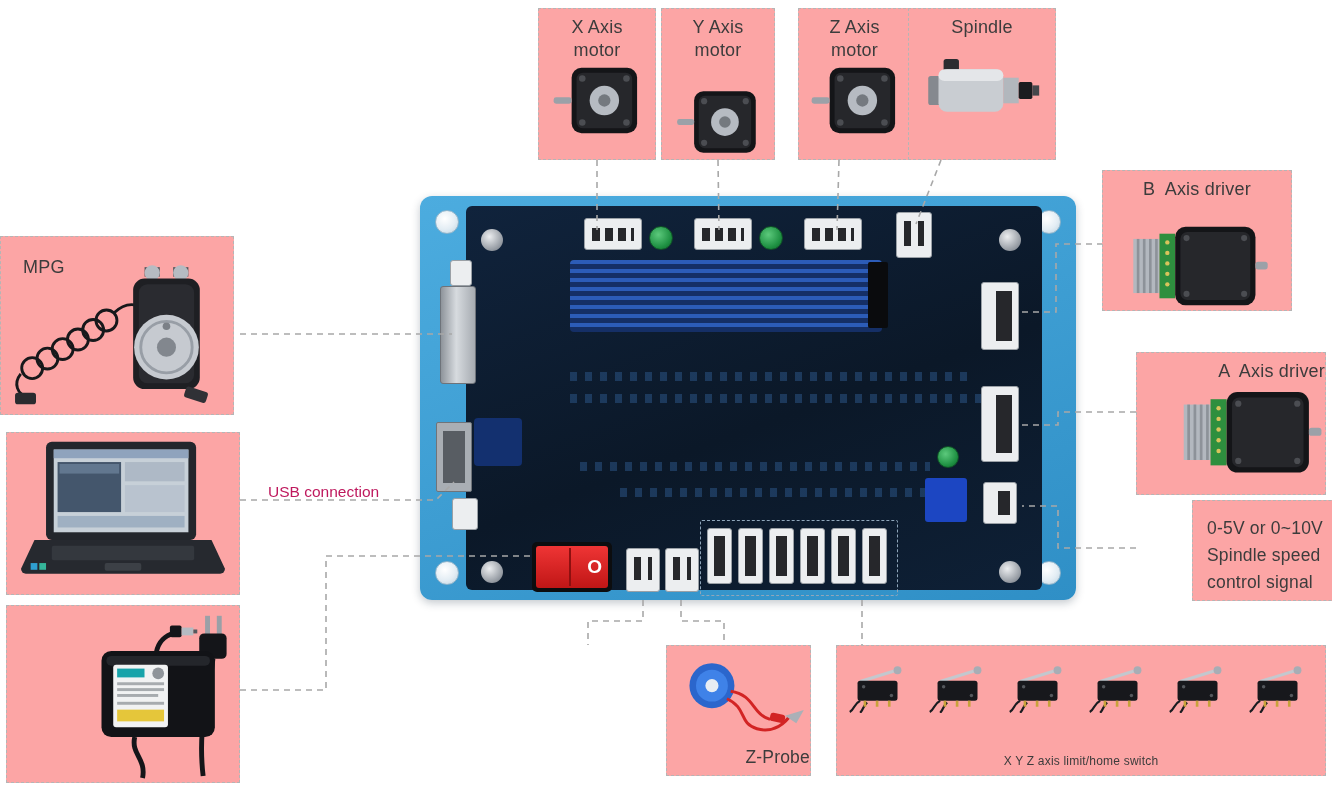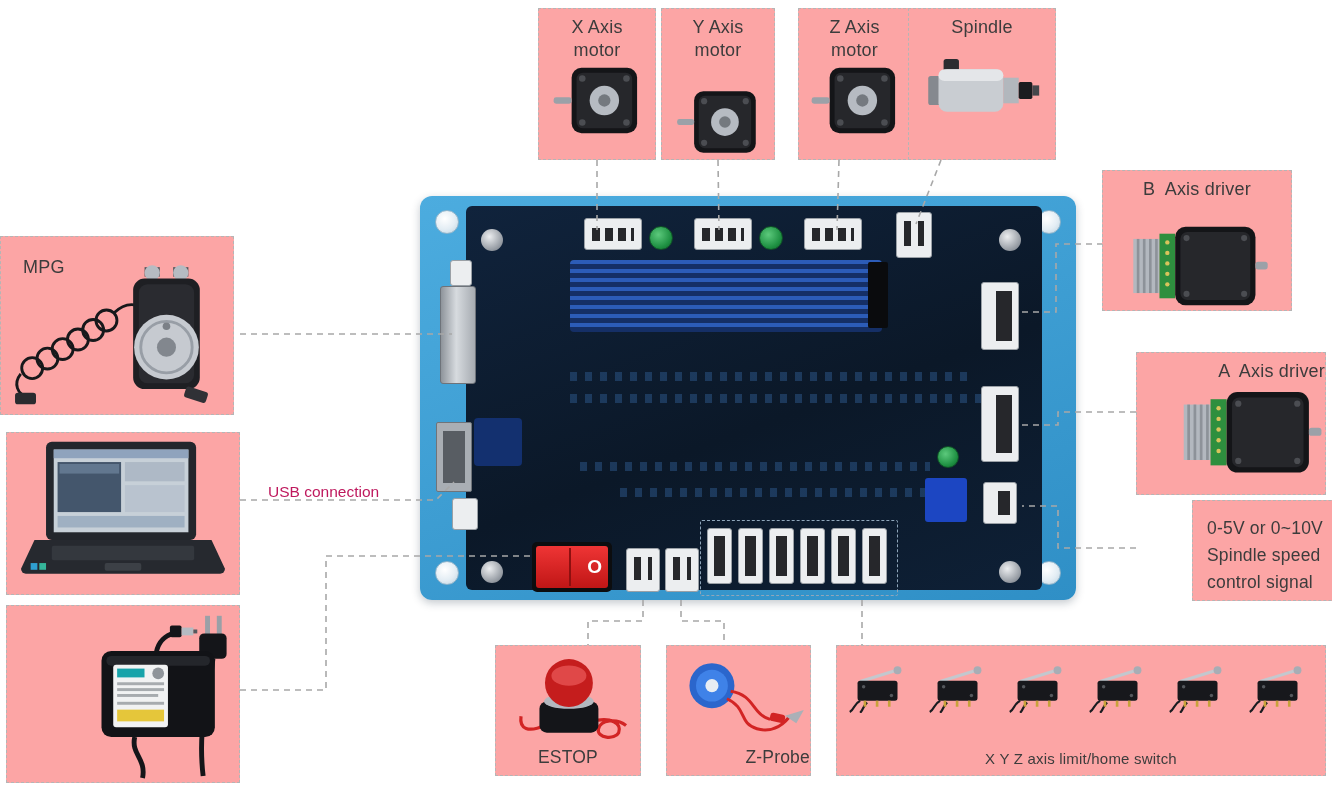--- a/index.html
+++ b/index.html
@@ -342,33 +342,20 @@
         <rect x="110" y="82" width="48" height="3" fill="#a7abaf"></rect>
       <rect x="110" y="88" width="42" height="3" fill="#a7abaf"></rect>
         <rect x="110" y="96" width="48" height="3" fill="#a7abaf"></rect>
       <rect x="110" y="104" width="48" height="12" fill="#e5c63a"></rect>
       <path d="M128,132 C124,150 140,154 136,174" fill="none" stroke="#141519" stroke-width="5"></path>
     </svg>
   </div>
 
   <div class="usb-text">USB connection</div>
 
-  <div class="box" style="left:495px;top:645px;width:146px;height:131px;">
-    <svg viewBox="0 0 146 100" width="138" height="94" style="margin-top:2px;">
-      <g fill="none" stroke="#d22424" stroke-width="3.5">
-        <path d="M98,80 C120,74 132,82 128,92 C124,100 104,98 106,88 C108,78 126,76 136,84"></path>
-        <path d="M48,84 C30,92 20,88 22,74"></path>
-      </g>
-      <rect x="42" y="58" width="64" height="34" rx="8" fill="#141519"></rect>
-      <ellipse cx="74" cy="58" rx="27" ry="8" fill="#b3b8bf"></ellipse>
-      <circle cx="74" cy="38" r="26" fill="#c51d1d"></circle>
-      <ellipse cx="74" cy="30" rx="19" ry="11" fill="#e04848"></ellipse>
-    </svg>
-    <div class="lbl push-bottom" style="font-size:17.5px;">ESTOP</div>
-  </div>
 
   <div class="box" style="left:666px;top:645px;width:145px;height:131px;align-items:flex-end;">
     <svg viewBox="0 0 146 96" width="138" height="90" style="margin-top:4px;">
       <circle cx="42" cy="38" r="24" fill="#2b66cc"></circle>
         <circle cx="42" cy="38" r="17" fill="#3f82e8"></circle>
         <circle cx="42" cy="38" r="7" fill="#e8edf3"></circle>
       <g fill="none" stroke="#d22424" stroke-width="3.2">
         <path d="M58,52 C80,62 70,78 90,84 C104,88 116,82 124,72"></path>
         <path d="M62,44 C88,48 84,68 104,74"></path>
       </g>
@@ -446,16 +433,16 @@
         <path d="M14,20 L56,7" stroke="#c3c8ce" stroke-width="3.5"></path>
           <circle cx="57" cy="7" r="4.5" fill="#a7adb5"></circle>
         <rect x="11" y="19" width="46" height="23" rx="3" fill="#17181c"></rect>
         <circle cx="18" cy="26" r="2" fill="#54575c"></circle>
           <circle cx="50" cy="36" r="2" fill="#54575c"></circle>
         <rect x="18" y="42" width="3" height="7" fill="#c9a23a"></rect>
           <rect x="32" y="42" width="3" height="7" fill="#c9a23a"></rect>
           <rect x="46" y="42" width="3" height="7" fill="#c9a23a"></rect>
       </svg>
     </div>
-    <div class="lbl push-bottom" style="font-size:15px;text-align:center;">X Y Z axis limit/home switch</div>
+    <div class="lbl push-bottom" style="font-size:12px;text-align:center;">X Y Z axis limit/home switch</div>
   </div>
 
 </div>
 
 </body></html>

